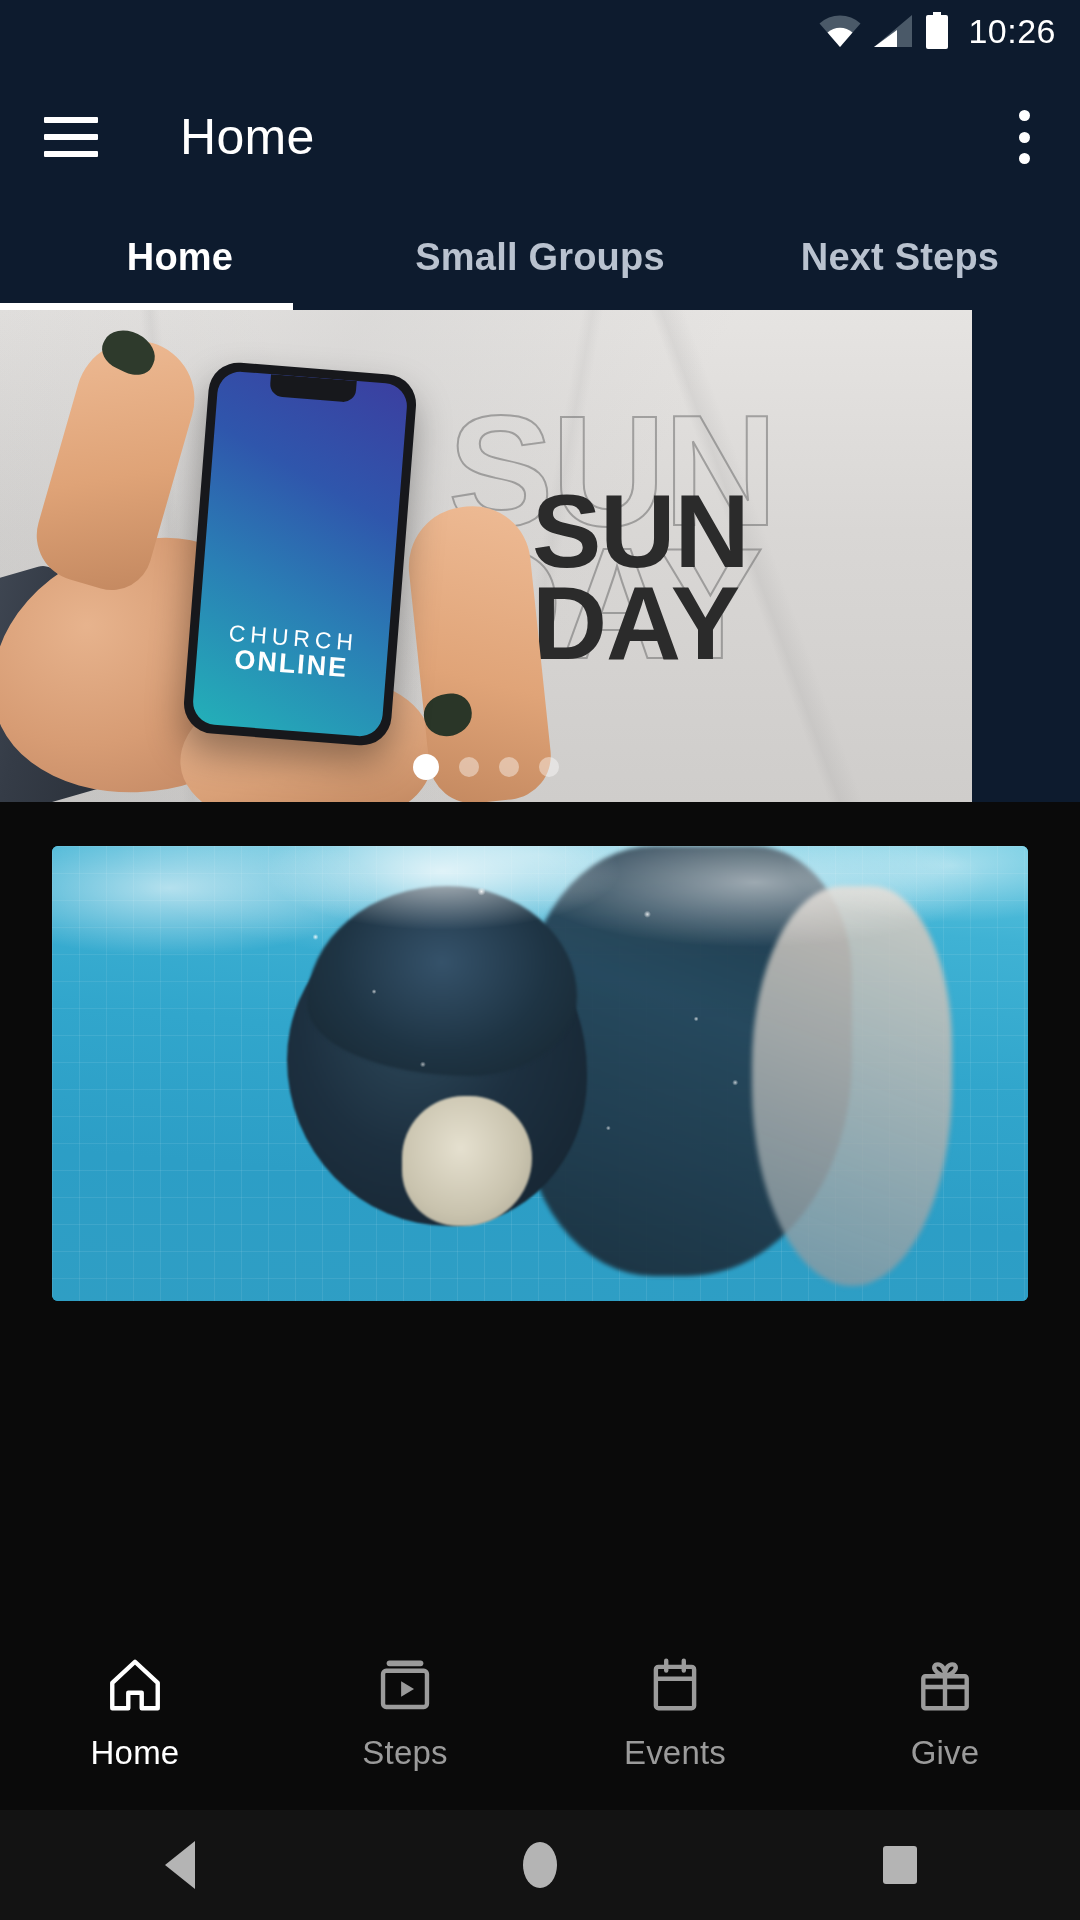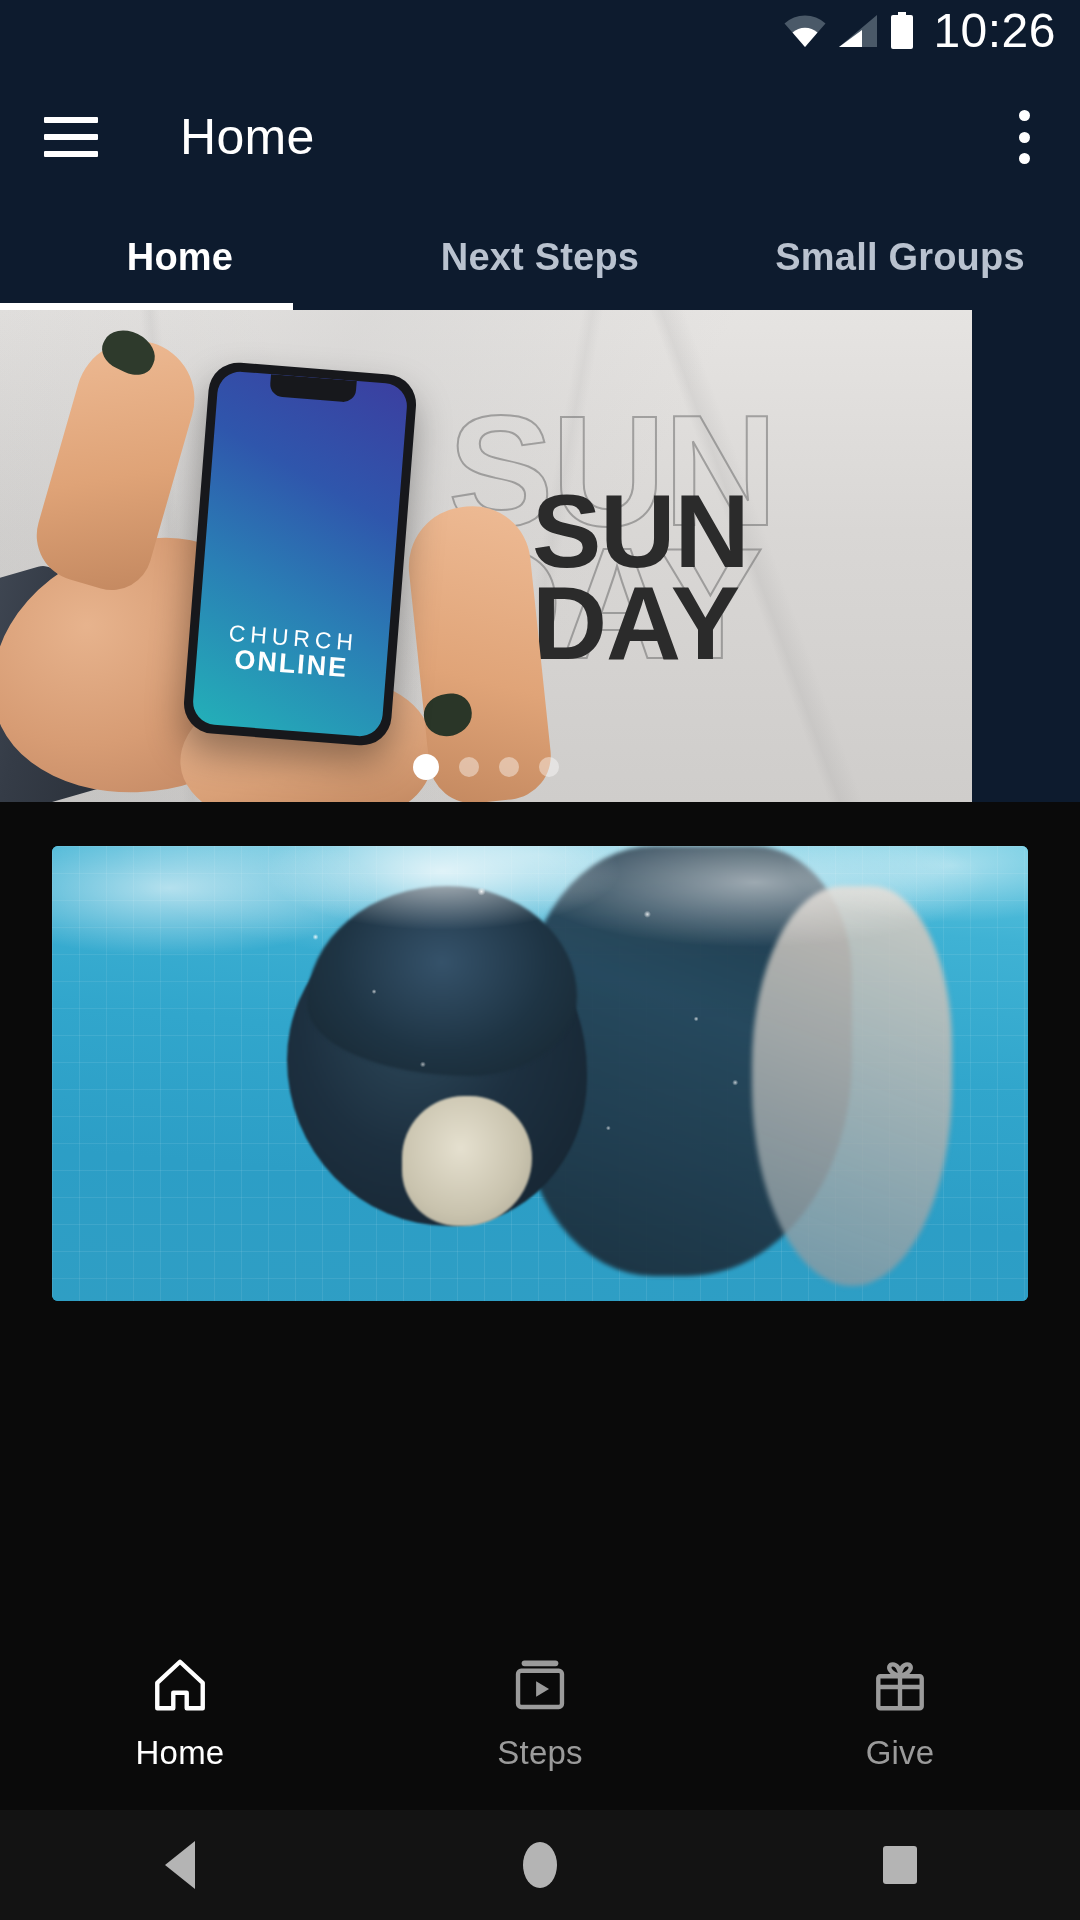--- a/index.html
+++ b/index.html
@@ -21,21 +21,21 @@
     height:62px;
     background:#0d1b2e;
     display:flex; align-items:center; justify-content:flex-end;
     padding-right:24px;
     gap:11px;
     flex:0 0 auto;
   }
   .sb-icon { display:block; }
   .sb-time {
     color:#ffffff;
-    font-size:48px;
+    font-size:34px;
     font-weight:400;
     letter-spacing:0.5px;
     margin-left:8px;
     line-height:1;
   }
 
   
   .appbar {
     height:150px;
     background:#0d1b2e;
@@ -414,22 +414,22 @@
     <div class="appbar-spacer"></div>
     <div class="overflow">
       <i></i>
         <i></i>
         <i></i>
     </div>
   </div>
 
   <div class="tabbar">
     <div class="tab active">Home</div>
+    <div class="tab">Small Groups</div>
     <div class="tab">Next Steps</div>
-    <div class="tab">Small Groups</div>
     <div class="tab-indicator"></div>
   </div>
 
   <div class="hero">
     <div class="hero-bg"></div>
 
     <div class="hero-type">
       <div class="type-ghost">SUN
 DAY</div>
       <div class="type-solid">SUN
@@ -495,20 +495,31 @@
         <svg width="62" height="62" viewBox="0 0 24 24" fill="none" stroke="currentColor" stroke-width="1.7">
           <rect x="3.5" y="6.5" width="17" height="14" rx="1.2"></rect>
           <line x1="6" y1="3.6" x2="18" y2="3.6" stroke-width="2.2" stroke-linecap="round"></line>
           <path d="M10.5 10.5 L15.5 13.5 L10.5 16.5 Z" fill="currentColor" stroke="none"></path>
         </svg>
       </span>
       <span class="nav-label">Steps</span>
     </div>
 
 
+    <div class="navitem">
+      <span class="nav-icon">
+        <svg width="62" height="62" viewBox="0 0 24 24" fill="none" stroke="currentColor" stroke-width="1.7">
+          <rect x="4.6" y="5" width="14.8" height="16" rx="1"></rect>
+          <line x1="4.6" y1="9.6" x2="19.4" y2="9.6"></line>
+          <line x1="8.6" y1="2.6" x2="8.6" y2="6.4" stroke-linecap="round"></line>
+          <line x1="15.4" y1="2.6" x2="15.4" y2="6.4" stroke-linecap="round"></line>
+        </svg>
+      </span>
+      <span class="nav-label">Events</span>
+    </div>
 
     <div class="navitem">
       <span class="nav-icon">
         <svg width="62" height="62" viewBox="0 0 24 24" fill="none" stroke="currentColor" stroke-width="1.7">
           <rect x="3.6" y="8.6" width="16.8" height="12.4" rx="0.8"></rect>
           <line x1="3.6" y1="12.8" x2="20.4" y2="12.8"></line>
           <line x1="12" y1="8.6" x2="12" y2="21"></line>
           <path d="M12 8.4 C12 5.4 10.6 4 9.2 4 C7.9 4 7.4 5.2 8.3 6.4 C9 7.4 10.4 8.2 12 8.4 Z"></path>
           <path d="M12 8.4 C12 5.4 13.4 4 14.8 4 C16.1 4 16.6 5.2 15.7 6.4 C15 7.4 13.6 8.2 12 8.4 Z"></path>
         </svg>

